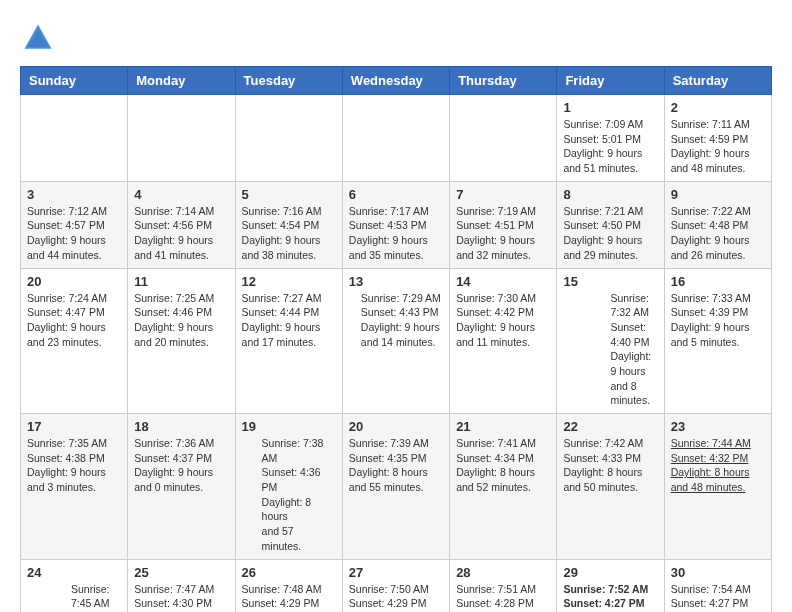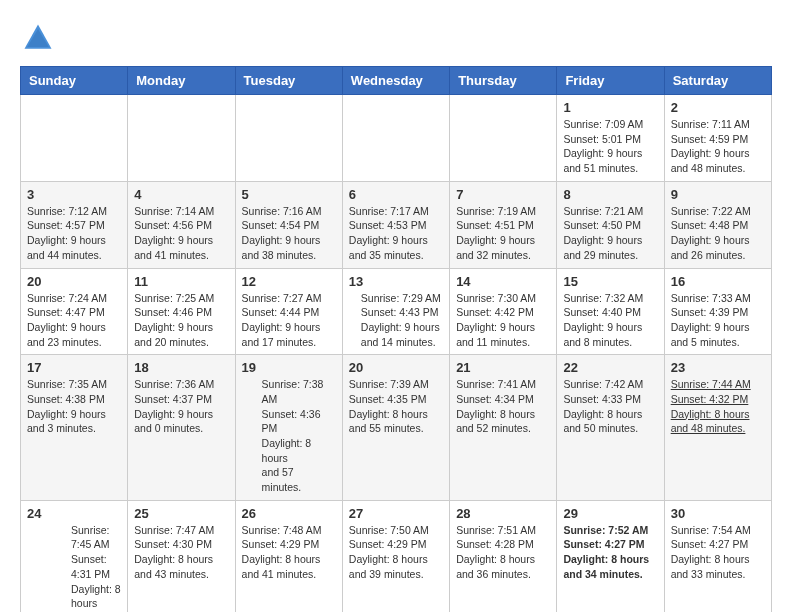--- a/index.html
+++ b/index.html
@@ -221,21 +221,21 @@
         </td>
         <td>
           <span class="day-num">14</span>
           <div class="day-info" style="white-space: pre-line;">Sunrise: 7:30 AM
 Sunset: 4:42 PM
 Daylight: 9 hours
 and 11 minutes.</div>
         </td>
         <td>
           <span class="day-num">15</span>
-          <div class="day-info" style="white-space: pre-line;">Sunrise: 7:32 AM
+          <div class="day-info" style="white-space: pre-line; margin-left: 47px;">Sunrise: 7:32 AM
 Sunset: 4:40 PM
 Daylight: 9 hours
 and 8 minutes.</div>
         </td>
         <td>
           <span class="day-num">16</span>
           <div class="day-info" style="white-space: pre-line;">Sunrise: 7:33 AM
 Sunset: 4:39 PM
 Daylight: 9 hours
 and 5 minutes.</div>

